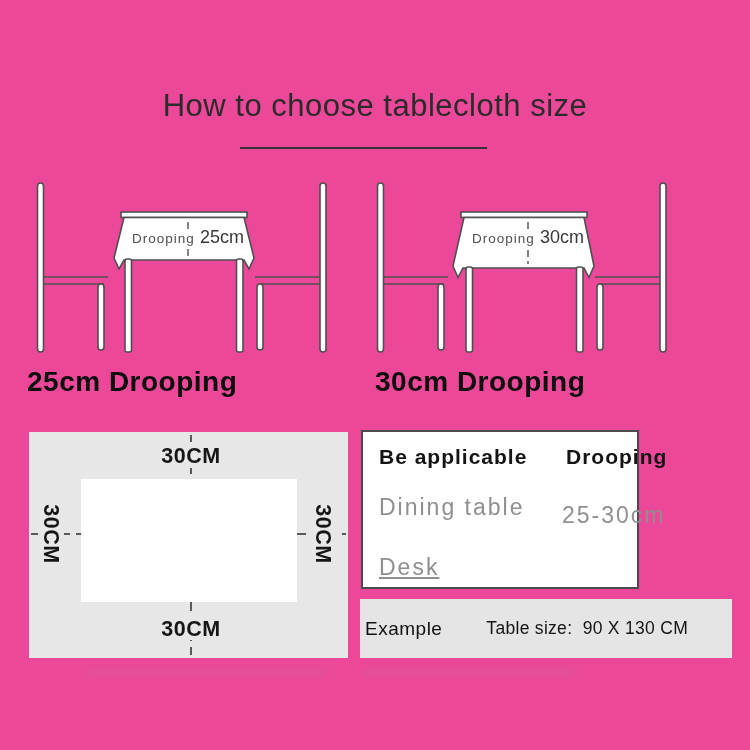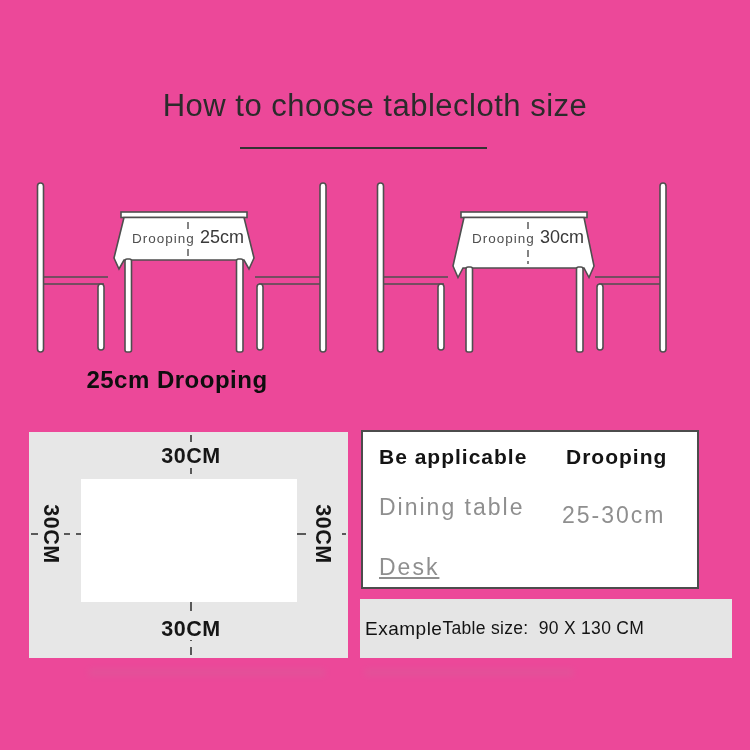--- a/index.html
+++ b/index.html
@@ -15,51 +15,51 @@
   .title-underline{left:240px;top:147px;width:247px;height:2px;background:#333;}
   .illus{position:absolute;top:180px;width:305px;height:175px;}
   .illus-left{left:25px;}
   .illus-right{left:365px;}
   .illus rect,.illus path{fill:#ffffff;stroke:#4f4f4f;stroke-width:1.6;}
   .illus line{stroke:#4f4f4f;stroke-width:1.6;fill:none;}
   .illus .dash{stroke-dasharray:7 4;stroke-width:1.4;}
   .cloth-label{font-size:13.5px;fill:#4f4f4f;letter-spacing:1px;}
   .cloth-value{font-size:18px;fill:#3a3a3a;letter-spacing:0px;}
   .caption{
-    top:366px;width:300px;text-align:center;
-    font-size:24px;font-weight:bold;color:#0e0e0e;letter-spacing:.5px;
+    top:366px;width:300px;
+    font-size:28px;font-weight:bold;color:#0e0e0e;letter-spacing:.5px;
   }
   .caption-left{left:27px;}
   .caption-right{left:375px;}
   .margin-svg{left:29px;top:432px;width:319px;height:226px;}
   .mdash{stroke:#2b2b2b;stroke-width:1.5;stroke-dasharray:9 6;fill:none;}
   .mlabel{font-size:21.5px;font-weight:bold;fill:#161616;letter-spacing:.5px;
           font-family:"Liberation Sans","DejaVu Sans",sans-serif;}
   .spec-box{
-    left:361px;top:430px;width:338px;height:159px;background:#fff;
+    left:361px;top:430px;width:278px;height:159px;background:#fff;
     border:2px solid #4c4c4c;box-sizing:border-box;
   }
   .spec-header{font-size:21px;font-weight:bold;color:#141414;letter-spacing:1px;white-space:nowrap;}
   .spec-cell{font-size:23px;color:#8f8f8f;letter-spacing:2px;white-space:nowrap;}
   .h-left{left:16px;top:13px;}
   .h-right{left:203px;top:13px;}
   .r1-left{left:16px;top:62px;}
   .r1-right{left:199px;top:70px;}
   .r2-left{left:16px;top:122px;text-decoration:underline;}
   .r2-right{left:199px;top:122px;}
   .example-strip{
     left:360px;top:599px;width:372px;height:59px;background:#e5e5e5;
     display:flex;align-items:center;
   }
   .example-label{
     flex:0 0 auto;padding-left:5px;font-size:19px;color:#111;letter-spacing:.5px;text-align:center;
   }
   .example-lines{
-    flex:1 1 auto;display:flex;flex-direction:row;align-items:center;
-    justify-content:space-between;gap:2px;
+    flex:1 1 auto;display:flex;flex-direction:column;align-items:center;
+    justify-content:flex-end;gap:2px;
   }
   .example-line{font-size:17.5px;color:#141414;letter-spacing:.3px;white-space:pre;}
   .smudge{height:7px;background:#9a9a9a;opacity:.12;filter:blur(3px);border-radius:4px;}
   .smudge-1{left:88px;top:669px;width:238px;}
   .smudge-2{left:364px;top:669px;width:210px;}
 </style>
 </head>
 <body>
 
 <div class="canvas">
@@ -109,20 +109,21 @@
     </g>
     <g>
       <rect x="295" y="3" width="6" height="169" rx="3"></rect>
       <line x1="230" y1="97" x2="295" y2="97"></line>
       <line x1="234" y1="104" x2="295" y2="104"></line>
       <rect x="232" y="104" width="6" height="66" rx="3"></rect>
     </g>
   </svg>
 
   <div class="abs caption caption-left">25cm Drooping</div>
+  <div class="abs caption caption-right">30cm Drooping</div>
 
   <svg class="abs margin-svg" viewBox="0 0 319 226">
     <rect x="0" y="0" width="319" height="226" fill="#e7e7e7"></rect>
     <rect x="52" y="47" width="216" height="123" fill="#ffffff"></rect>
 
     <line class="mdash" x1="162" y1="3" x2="162" y2="47"></line>
     <line class="mdash" x1="162" y1="170" x2="162" y2="223"></line>
     <line class="mdash" x1="2" y1="102" x2="52" y2="102"></line>
     <line class="mdash" x1="268" y1="102" x2="317" y2="102"></line>
 

